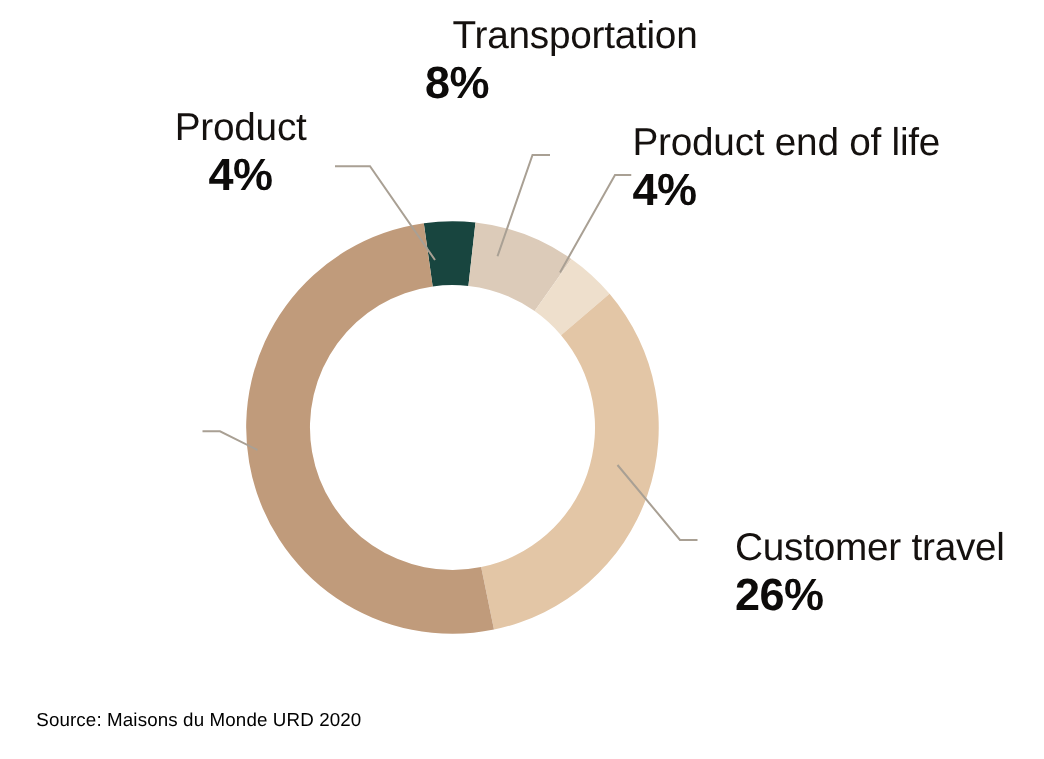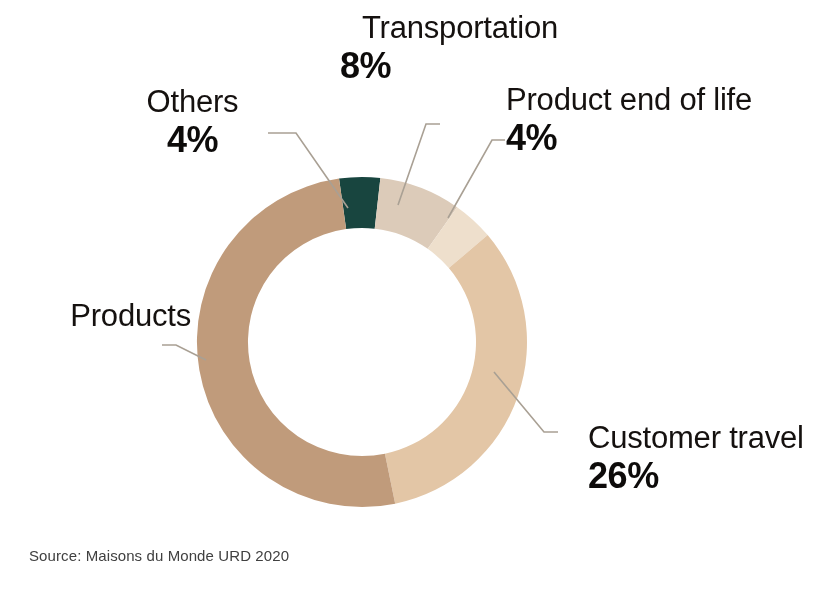--- a/index.html
+++ b/index.html
@@ -54,34 +54,34 @@
   .align-right { text-align: right; }
   .align-left  { text-align: left; }
   .align-center{ text-align: center; }
 
   
   #label-transportation { left: 330px; top: 12px; width: 260px; }
   #label-transportation .label-pct { text-align: left; padding-left: 10px; }
 
   #label-others { left: 110px; top: 86px; width: 165px; }
 
-  #label-endoflife { left: 506px; top: 84px; width: 310px; }
+  #label-endoflife { left: 506px; top: 98px; width: 310px; }
 
   #label-products { left: 6px; top: 300px; width: 185px; }
 
   #label-customertravel { left: 588px; top: 390px; width: 275px; margin-top: 32px; }
 
   
   #source-note {
     position: absolute;
     left: 29px;
-    top: 547px;
+    top: 568px;
     font-size: 15px;
     font-weight: 400;
-    color: #404040;
+    color: #000000;
     letter-spacing: 0.1px;
     text-align: right;
   }
 </style>
 </head>
 <body>
 
 <div id="stage">
 
   <svg id="donut-svg" viewBox="0 0 835 607">
@@ -107,31 +107,30 @@
       <path d="M 206 360 L 176 345 L 162 345"></path>
     </g>
   </svg>
 
   <div class="label-block align-center" id="label-transportation">
     <div class="label-name">Transportation</div>
     <div class="label-pct">8%</div>
   </div>
 
   <div class="label-block align-center" id="label-others">
-    <div class="label-name">Others</div>
+    <div class="label-name">Product</div>
     <div class="label-pct">4%</div>
   </div>
 
   <div class="label-block align-left" id="label-endoflife">
     <div class="label-name">Product end of life</div>
     <div class="label-pct">4%</div>
   </div>
 
   <div class="label-block align-right" id="label-products">
-    <div class="label-name">Products</div>
   </div>
 
   <div class="label-block align-left" id="label-customertravel">
     <div class="label-name">Customer travel</div>
     <div class="label-pct">26%</div>
   </div>
 
   <div id="source-note">Source: Maisons du Monde URD 2020</div>
 
 </div>

